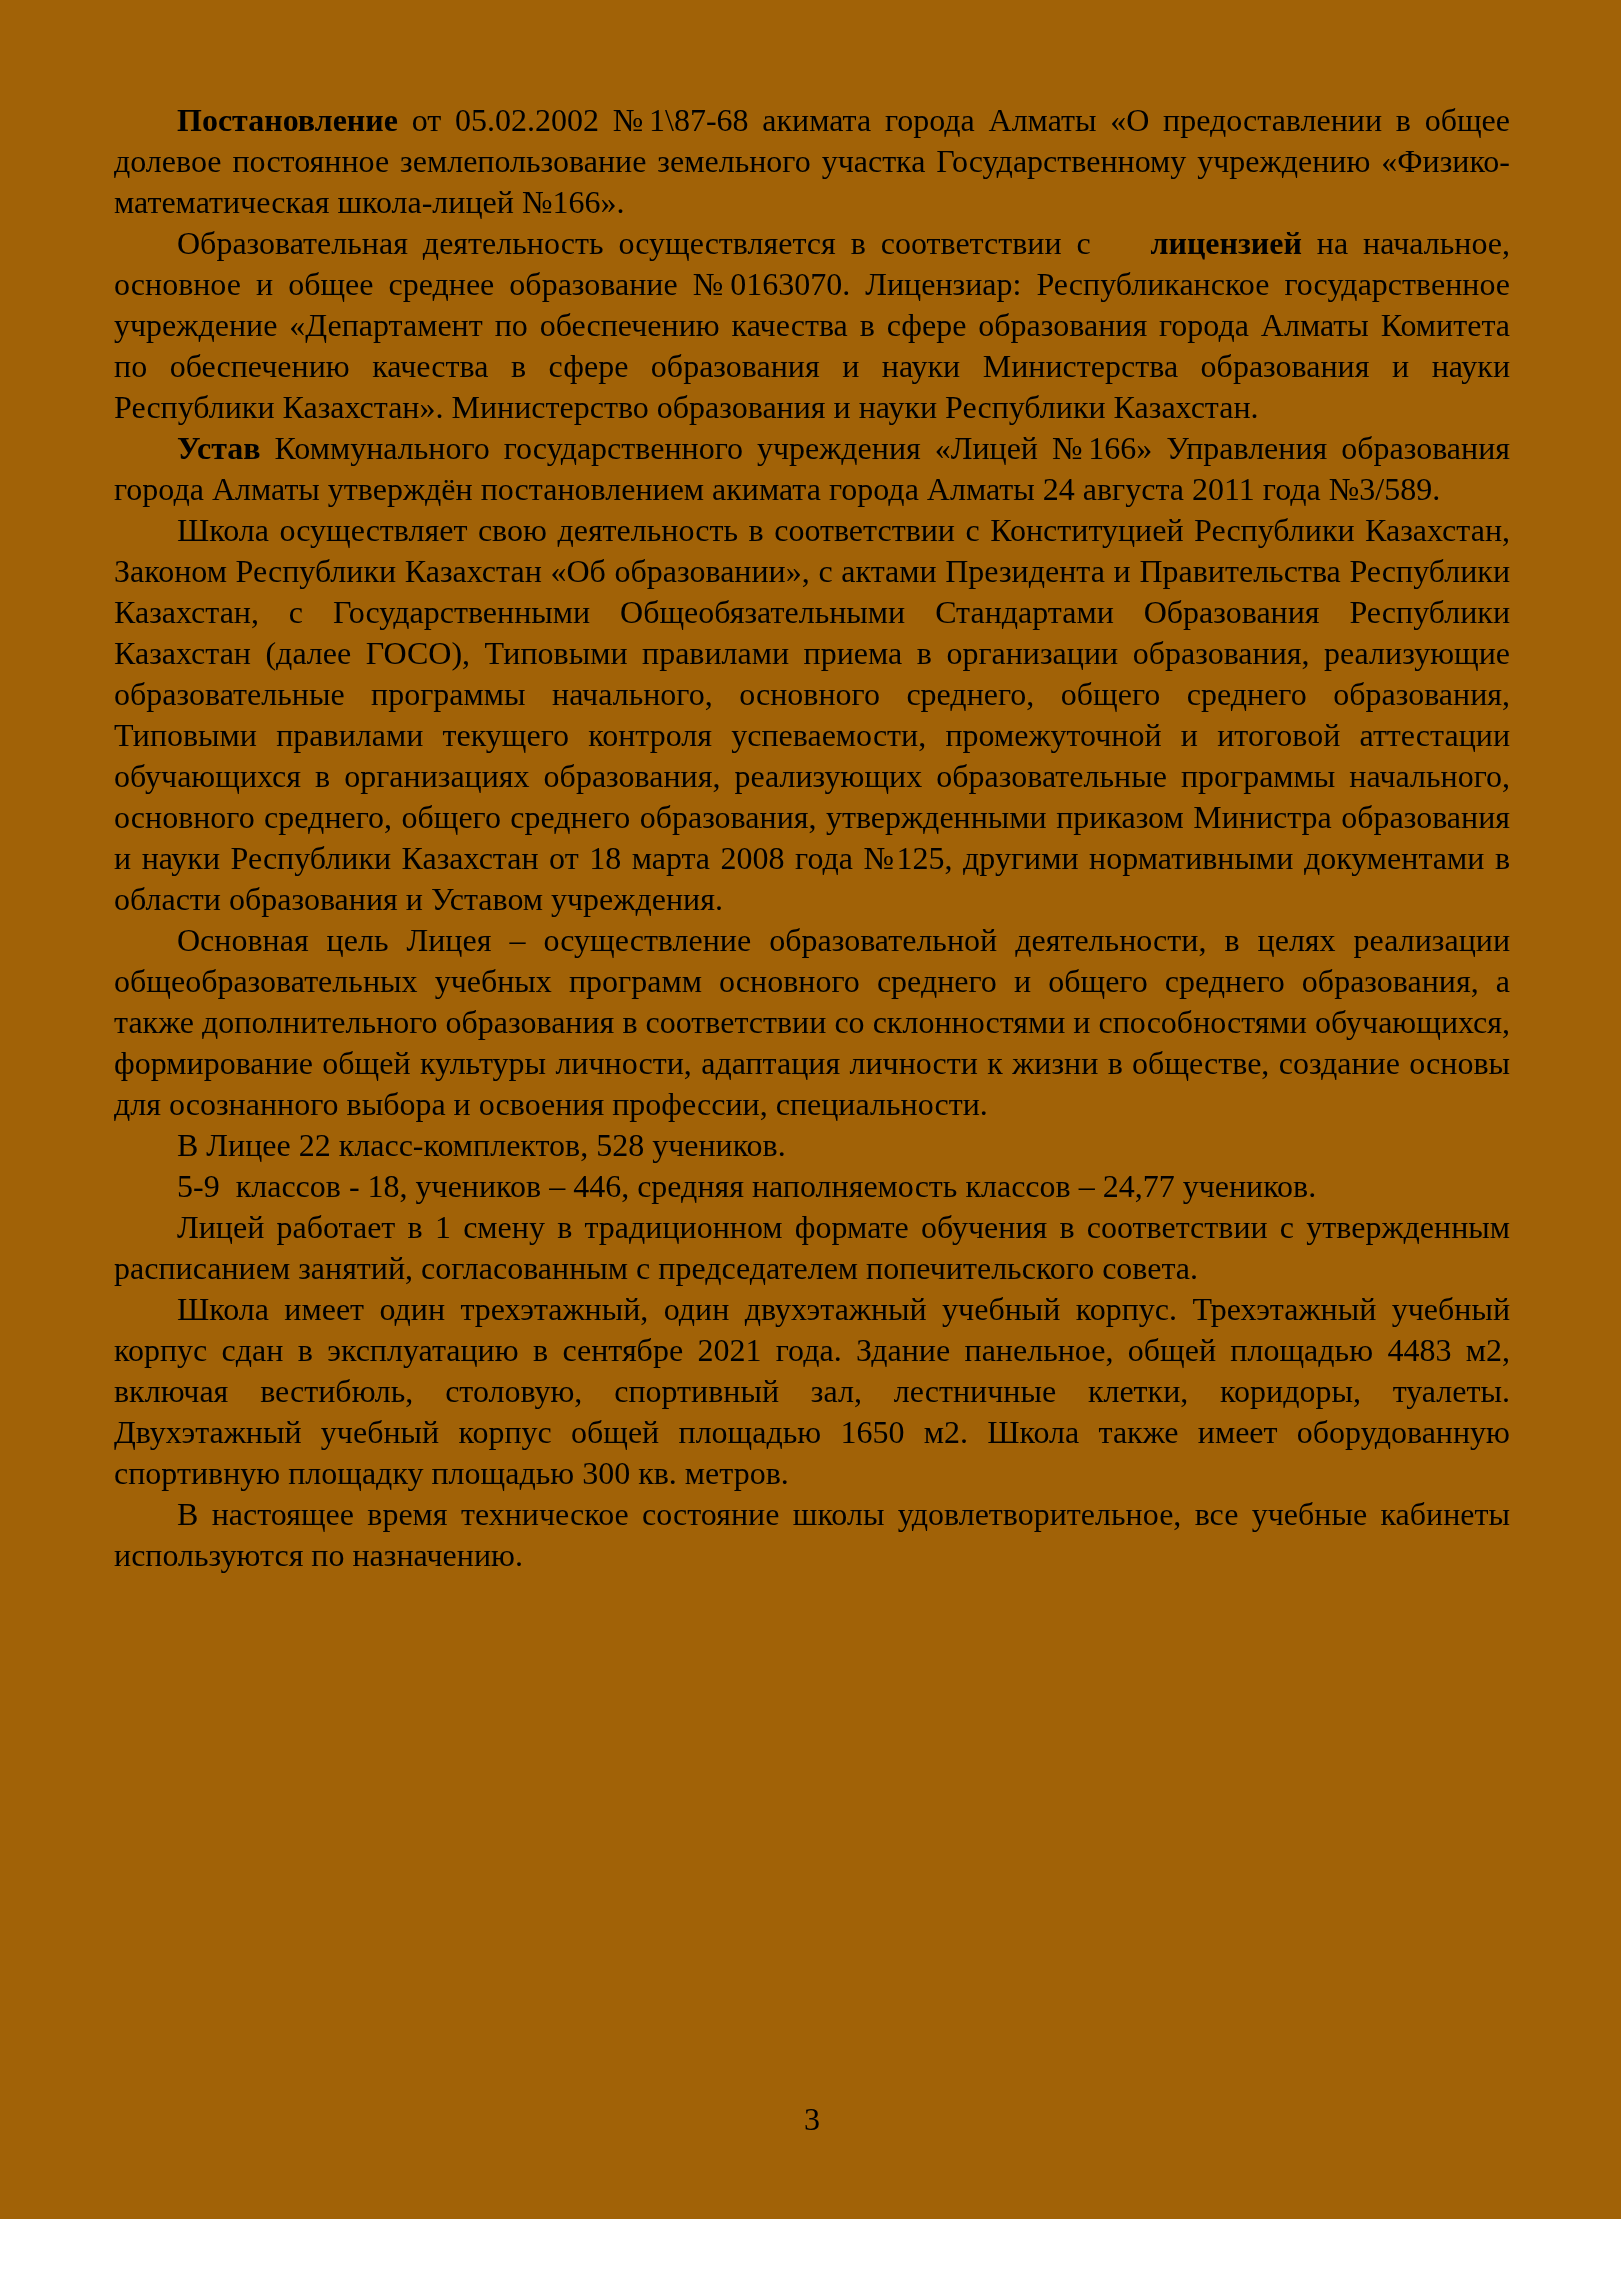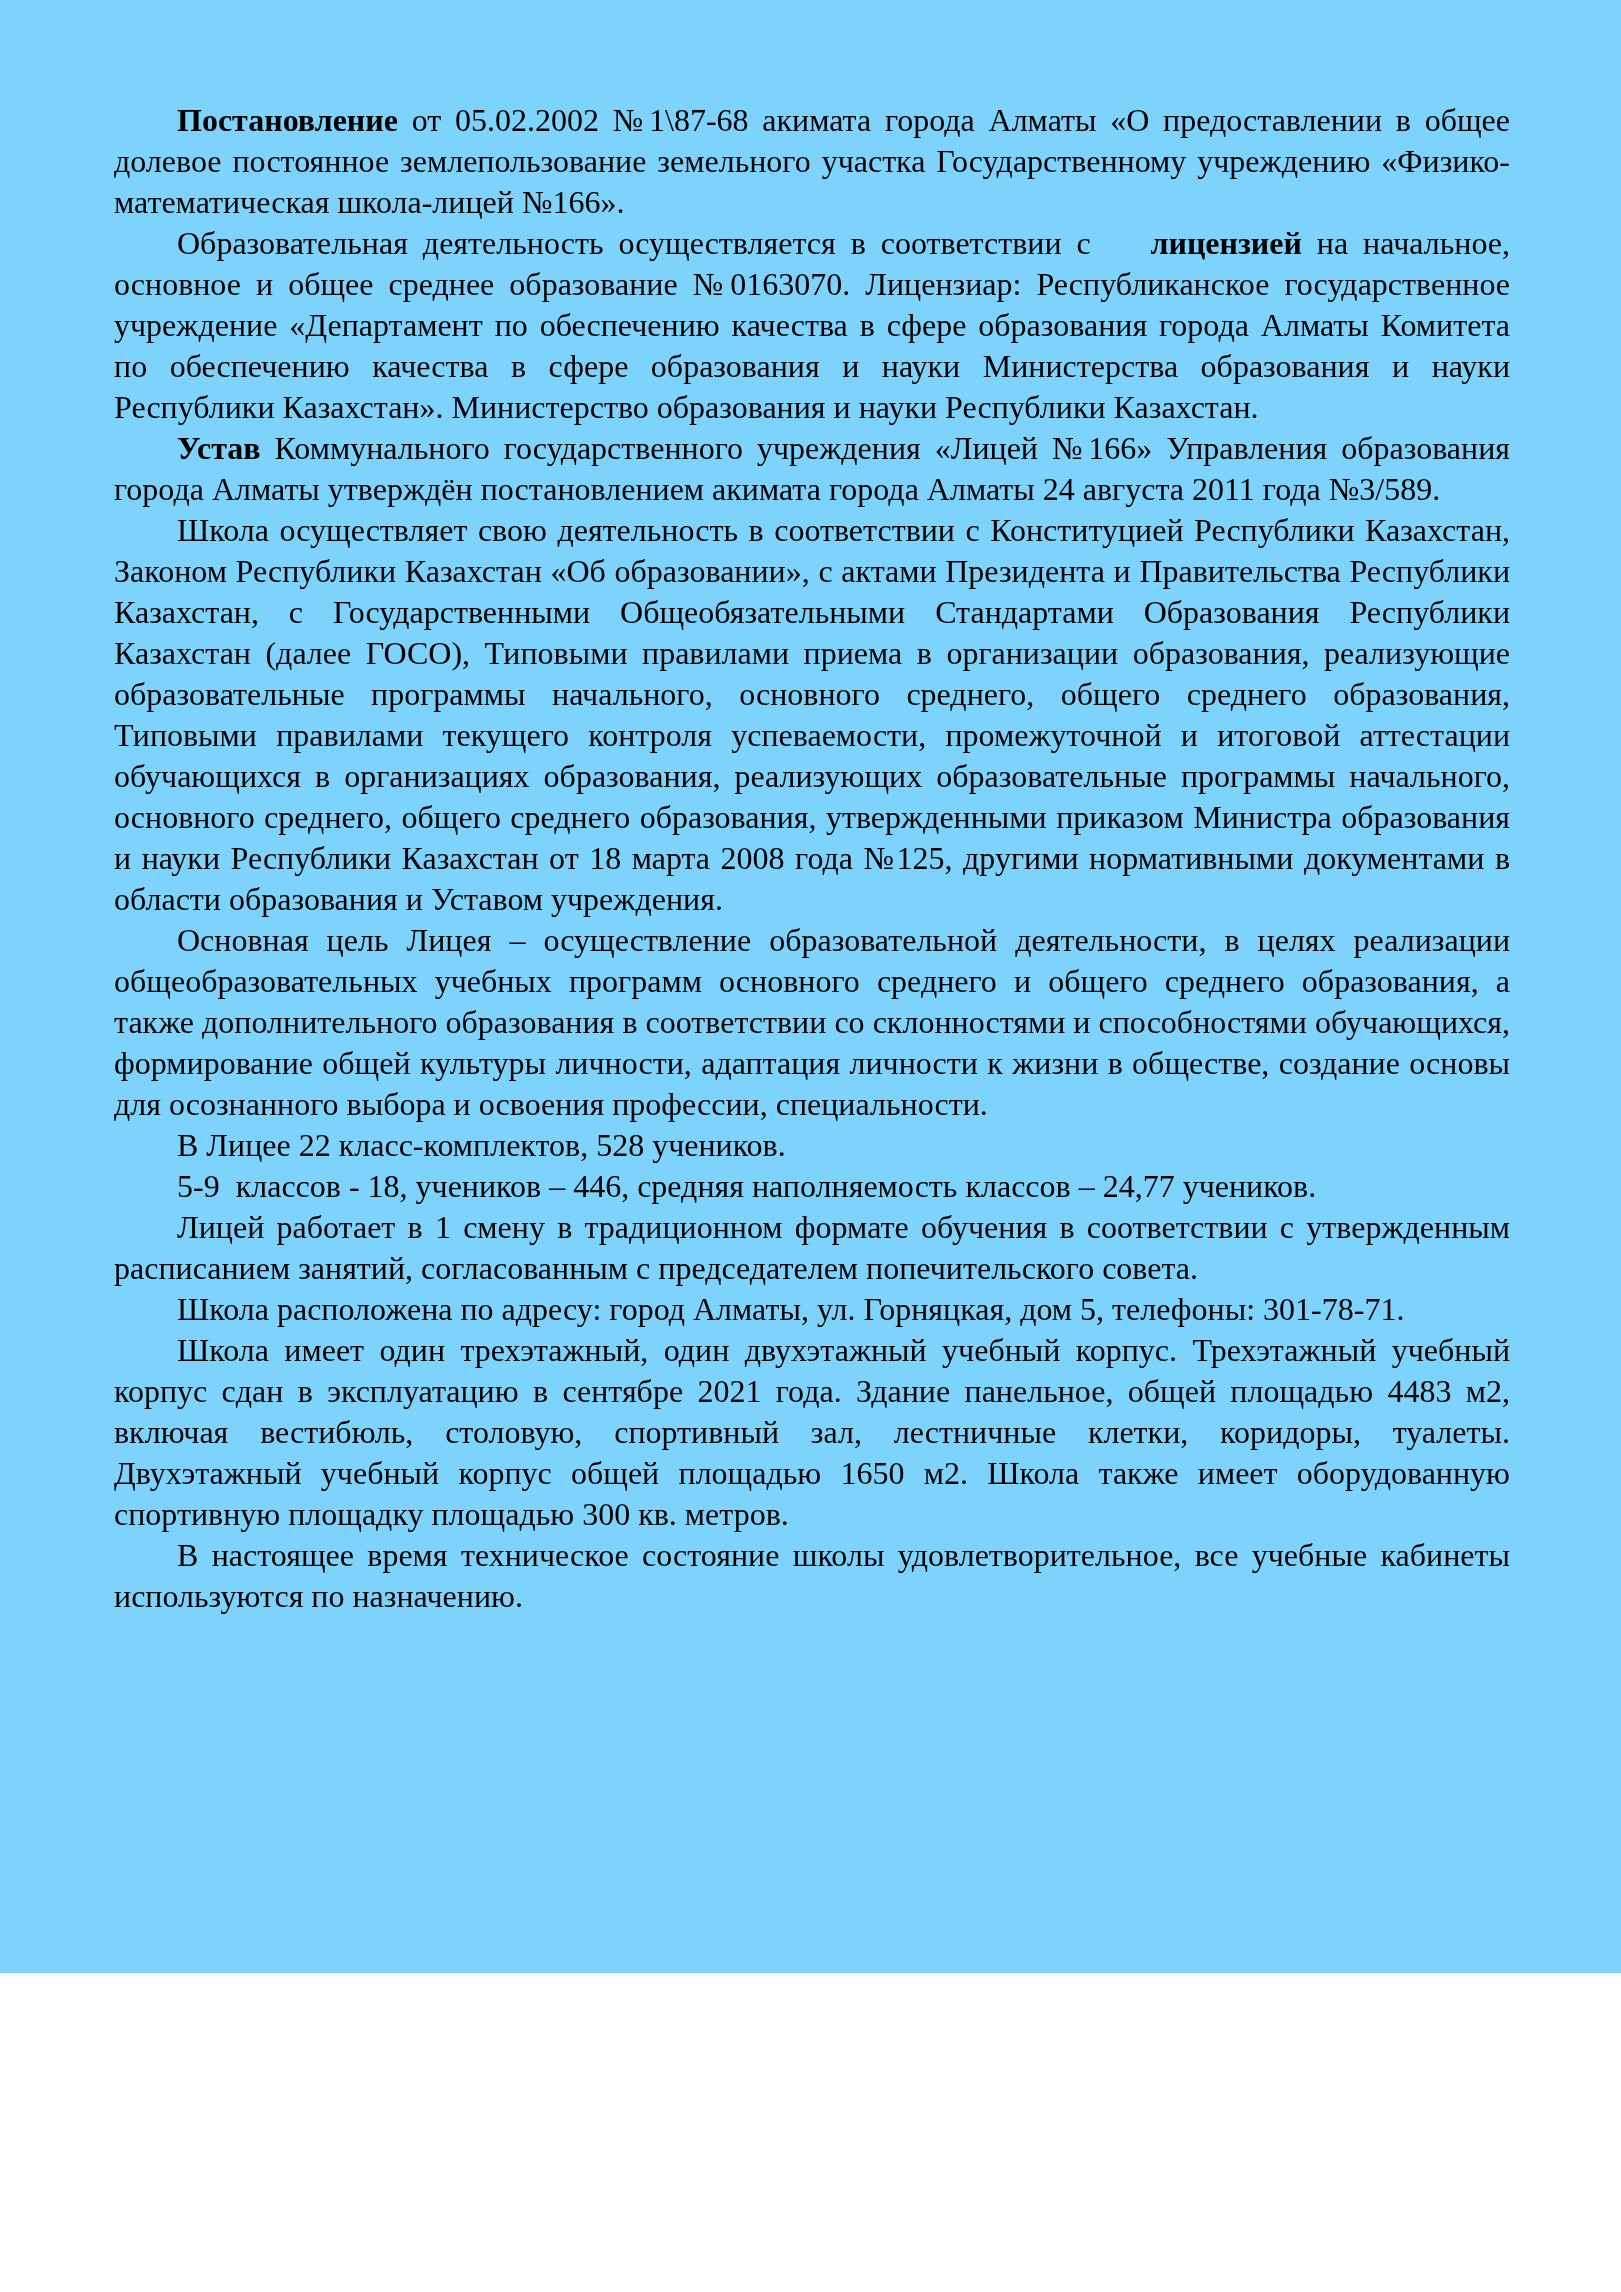--- a/index.html
+++ b/index.html
@@ -1,20 +1,20 @@
 <!DOCTYPE html>
 <html><head>
 <meta charset="utf-8">
 <style>
   html, body { margin: 0; padding: 0; background: #ffffff; }
   .page {
     position: relative;
     width: 1621px;
-    height: 1973px;
-    background: #7dd3fc;
+    height: 2219px;
+    background: #a16207;
     color: #000000;
     font-family: "Liberation Serif", "DejaVu Serif", serif;
     overflow: hidden;
   }
   .doc-body {
     position: absolute;
     left: 114px;
     top: 100px;
     width: 1396px;
   }
@@ -42,19 +42,18 @@
 <div class="page">
   <div class="doc-body" id="doc-body">
       <p class="para"><b>Постановление</b> от 05.02.2002 №1\87-68 акимата города Алматы «О предоставлении в общее долевое постоянное землепользование земельного участка Государственному учреждению «Физико-математическая школа-лицей №166».</p>
       <p class="para">Образовательная деятельность осуществляется в соответствии с &nbsp;&nbsp;&nbsp;<b>лицензией</b> на начальное, основное и общее среднее образование №0163070. Лицензиар: Республиканское государственное учреждение «Департамент по обеспечению качества в сфере образования города Алматы Комитета по обеспечению качества в сфере образования и науки Министерства образования и науки Республики Казахстан». Министерство образования и науки Республики Казахстан.</p>
       <p class="para"><b>Устав</b> Коммунального государственного учреждения «Лицей №166» Управления образования города Алматы утверждён постановлением акимата города Алматы 24 августа 2011 года №3/589.</p>
       <p class="para">Школа осуществляет свою деятельность в соответствии с Конституцией Республики Казахстан, Законом Республики Казахстан «Об образовании», с актами Президента и Правительства Республики Казахстан, с Государственными Общеобязательными Стандартами Образования Республики Казахстан (далее ГОСО), Типовыми правилами приема в организации образования, реализующие образовательные программы начального, основного среднего, общего среднего образования, Типовыми правилами текущего контроля успеваемости, промежуточной и итоговой аттестации обучающихся в организациях образования, реализующих образовательные программы начального, основного среднего, общего среднего образования, утвержденными приказом Министра образования и науки Республики Казахстан от 18 марта 2008 года №125, другими нормативными документами в области образования и Уставом учреждения.</p>
       <p class="para">Основная цель Лицея – осуществление образовательной деятельности, в целях реализации общеобразовательных учебных программ основного среднего и общего среднего образования, а также дополнительного образования в соответствии со склонностями и способностями обучающихся, формирование общей культуры личности, адаптация личности к жизни в обществе, создание основы для осознанного выбора и освоения профессии, специальности.</p>
       <p class="para">В Лицее 22 класс-комплектов, 528 учеников.</p>
       <p class="para">5-9&nbsp; классов - 18, учеников – 446, средняя наполняемость классов – 24,77 учеников.</p>
       <p class="para">Лицей работает в 1 смену в традиционном формате обучения в соответствии с утвержденным расписанием занятий, согласованным с председателем попечительского совета.</p>
-      <p class="para">Школа расположена по адресу: город Алматы, ул. Горняцкая, дом 5, телефоны: 301-78-71.</p>
       <p class="para">Школа имеет один трехэтажный, один двухэтажный учебный корпус. Трехэтажный учебный корпус сдан в эксплуатацию в сентябре 2021 года. Здание панельное, общей площадью 4483 м2, включая вестибюль, столовую, спортивный зал, лестничные клетки, коридоры, туалеты. Двухэтажный учебный корпус общей площадью 1650 м2. Школа также имеет оборудованную спортивную площадку площадью 300 кв. метров.</p>
       <p class="para">В настоящее время техническое состояние школы удовлетворительное, все учебные кабинеты используются по назначению.</p>
     </div>
   <div class="page-number">3</div>
 </div>
 
 
 </body></html>

